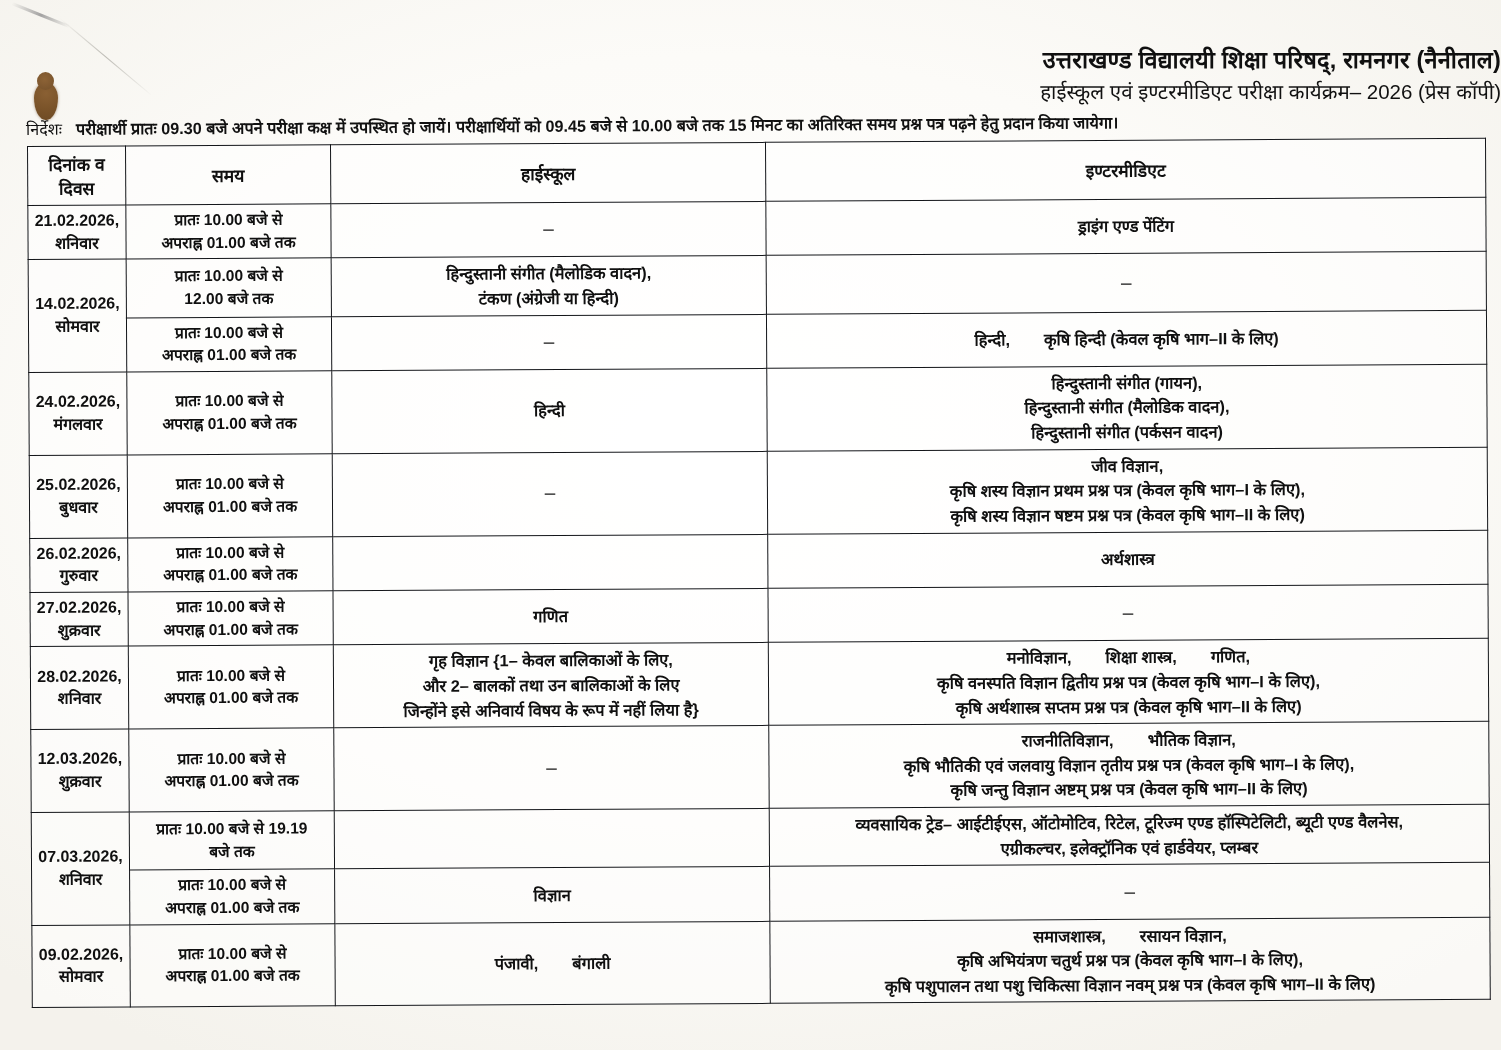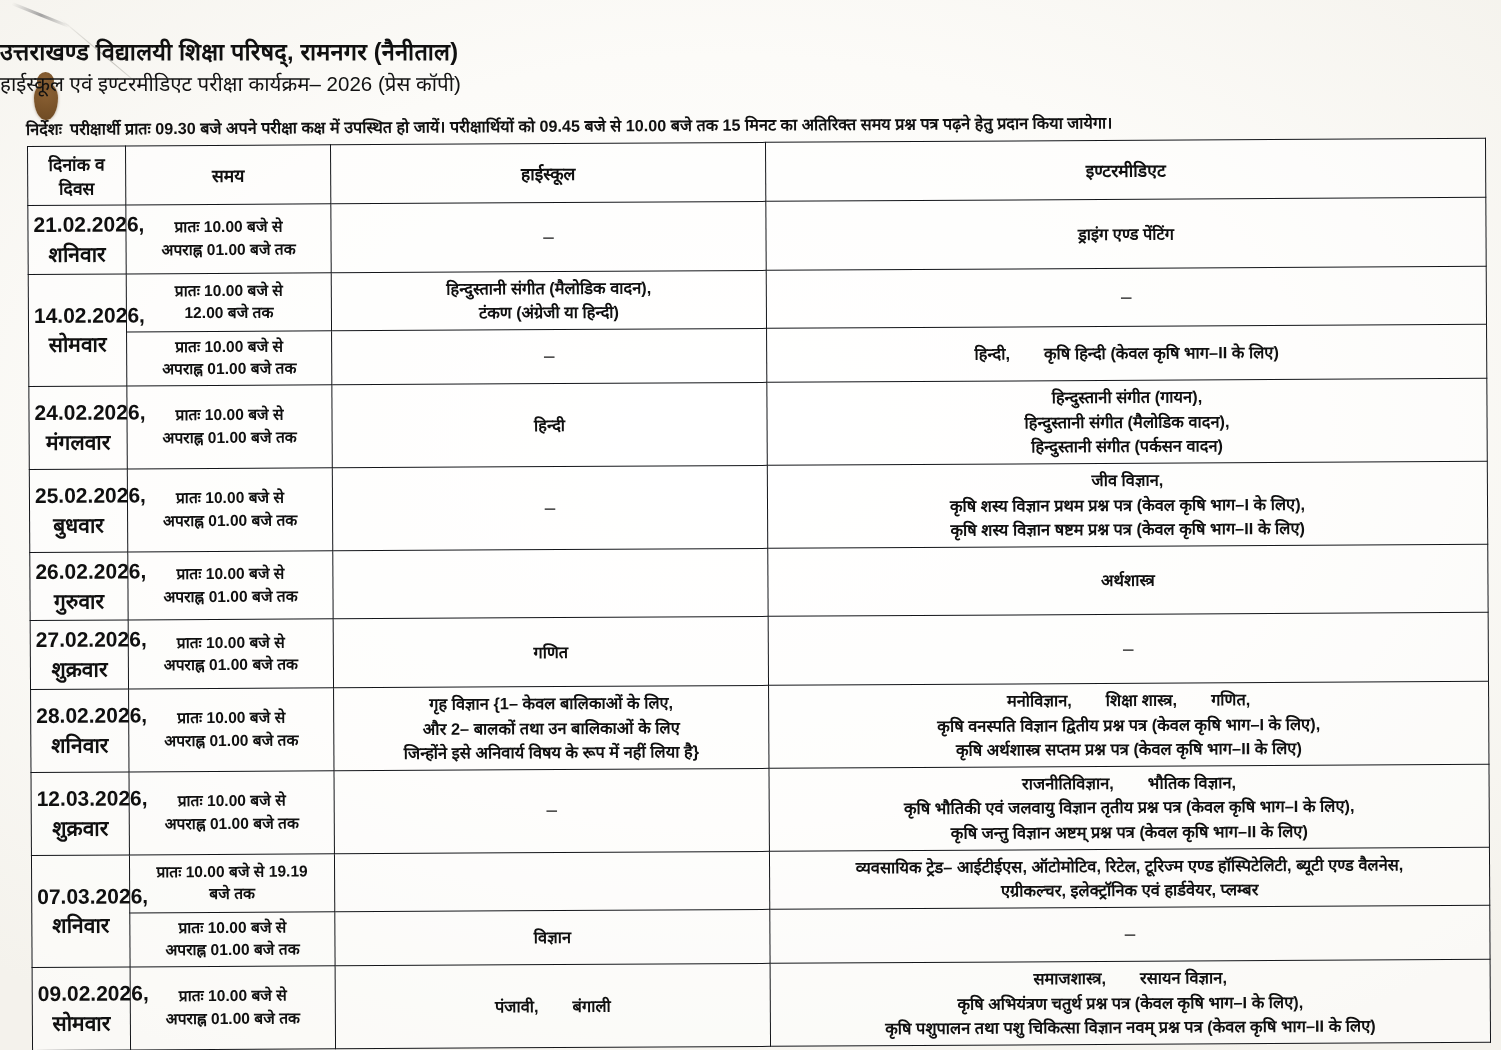--- a/index.html
+++ b/index.html
@@ -52,22 +52,22 @@
     left: 60px; top: 18px;
     width: 120px; height: 1px;
     background: linear-gradient(to right, rgba(170,168,162,0), rgba(165,163,156,0.7), rgba(170,168,162,0));
     transform: rotate(40deg);
     transform-origin: left center;
   }
 
   
   #doc-header {
     position: absolute;
-    left: 0; right: 0; top: 38px;
-    text-align: left;
+    left: 0; right: 0; top: 46px;
+    text-align: right;
   }
   .title-main {
     font-size: 23.5px;
     font-weight: 700;
     letter-spacing: 0.2px;
     line-height: 1.25;
     color: #101010;
   }
   .title-sub {
     font-size: 20.5px;
@@ -84,22 +84,22 @@
     top: 118px;
     width: 1460px;
     font-size: 16.2px;
     font-weight: 600;
     color: #111;
     white-space: nowrap;
     transform: rotate(-0.35deg);
     transform-origin: left center;
   }
   #instruction-label {
-    font-weight: 700;
-    margin-right: 8px;
+    font-weight: 400;
+    margin-right: 14px;
   }
 
   
   #schedule-table-wrap {
     position: absolute;
     left: 27px;
     top: 146px;
     width: 1458px;
     transform: rotate(-0.32deg);
     transform-origin: left top;
@@ -122,21 +122,21 @@
     font-size: 17.5px;
     height: 50px;
     font-weight: 700;
   }
   .col-date   { width: 98px; }
   .col-time   { width: 205px; }
   .col-hs     { width: 435px; }
   .col-inter  { width: 720px; }
 
   td.cell-date {
-    font-size: 21px;
+    font-size: 16px;
     line-height: 1.42;
   }
   td.cell-time {
     font-size: 15.6px;
     line-height: 1.45;
   }
   td.cell-hs {
     font-size: 16.4px;
     line-height: 1.5;
   }

